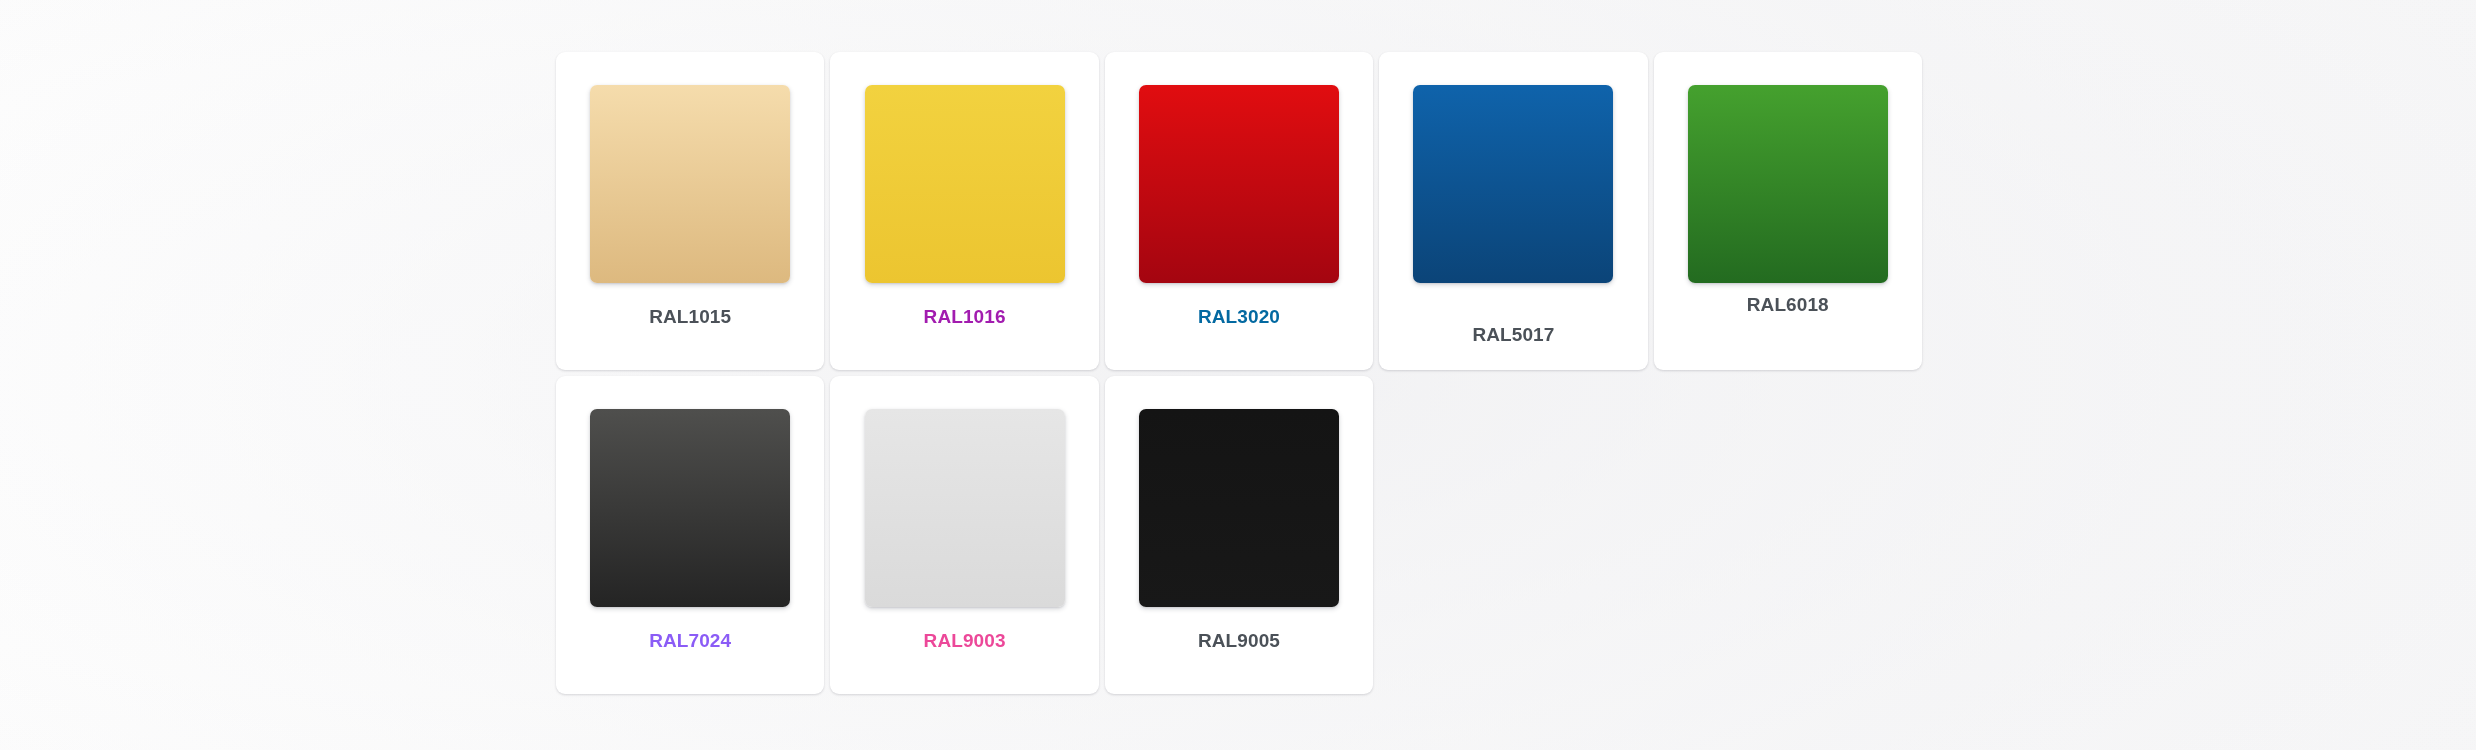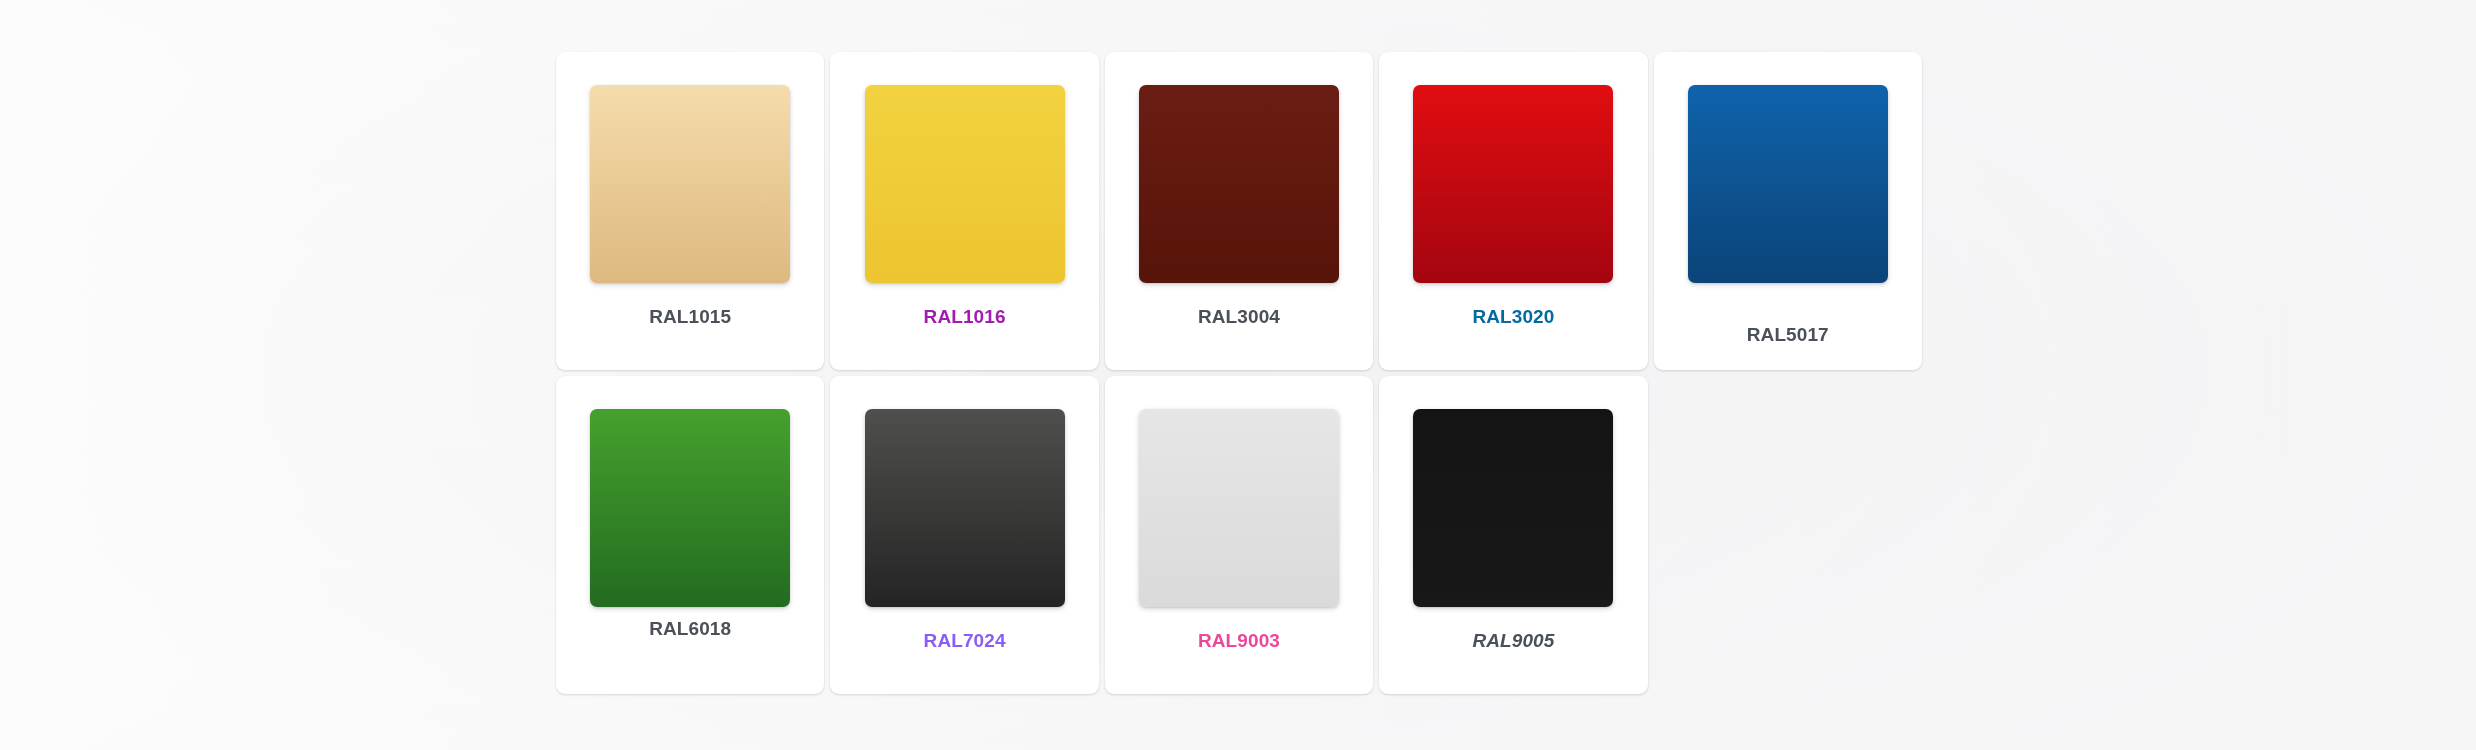--- a/index.html
+++ b/index.html
@@ -85,24 +85,20 @@
   <div class="swatch-grid">
       <div class="swatch-card">
         <div class="swatch-chip" style="background: linear-gradient(rgb(245, 220, 172) 0%, rgb(221, 185, 127) 100%);"></div>
         <div class="swatch-label" style="color: rgb(75, 81, 88);">RAL1015</div>
       </div>
       <div class="swatch-card">
         <div class="swatch-chip" style="background: linear-gradient(rgb(242, 210, 63) 0%, rgb(236, 197, 48) 100%);"></div>
         <div class="swatch-label" style="color: #a21caf;">RAL1016</div>
       </div>
       <div class="swatch-card">
-        <div class="swatch-chip" style="background: linear-gradient(rgb(107, 29, 20) 0%, rgb(87, 20, 8) 100%);"></div>
-        <div class="swatch-label" style="color: rgb(75, 81, 88);">RAL3004</div>
-      </div>
-      <div class="swatch-card">
         <div class="swatch-chip" style="background: linear-gradient(rgb(225, 13, 16) 0%, rgb(164, 5, 16) 100%);"></div>
         <div class="swatch-label" style="color: #0369a1;">RAL3020</div>
       </div>
       <div class="swatch-card">
         <div class="swatch-chip" style="background: linear-gradient(rgb(15, 99, 171) 0%, rgb(11, 68, 120) 100%);"></div>
         <div class="swatch-label" style="color: rgb(75, 81, 88); margin-top: 42px;">RAL5017</div>
       </div>
       <div class="swatch-card">
         <div class="swatch-chip" style="background: linear-gradient(rgb(69, 161, 46) 0%, rgb(35, 107, 32) 100%);"></div>
         <div class="swatch-label" style="color: rgb(75, 81, 88); margin-top: 12px;">RAL6018</div>
@@ -110,16 +106,16 @@
       <div class="swatch-card">
         <div class="swatch-chip" style="background: linear-gradient(rgb(79, 79, 77) 0%, rgb(36, 36, 36) 100%);"></div>
         <div class="swatch-label" style="color: #8b5cf6;">RAL7024</div>
       </div>
       <div class="swatch-card">
         <div class="swatch-chip" style="background: linear-gradient(rgb(230, 230, 230) 0%, rgb(218, 218, 218) 100%);"></div>
         <div class="swatch-label" style="color: #ec4899;">RAL9003</div>
       </div>
       <div class="swatch-card">
         <div class="swatch-chip" style="background: linear-gradient(rgb(20, 20, 20) 0%, rgb(24, 24, 24) 100%);"></div>
-        <div class="swatch-label" style="color: rgb(75, 81, 88); font-style: italic;">RAL9005</div>
+        <div class="swatch-label" style="color: rgb(75, 81, 88);">RAL9005</div>
       </div>
     </div>
 </div>
 
 </body></html>

